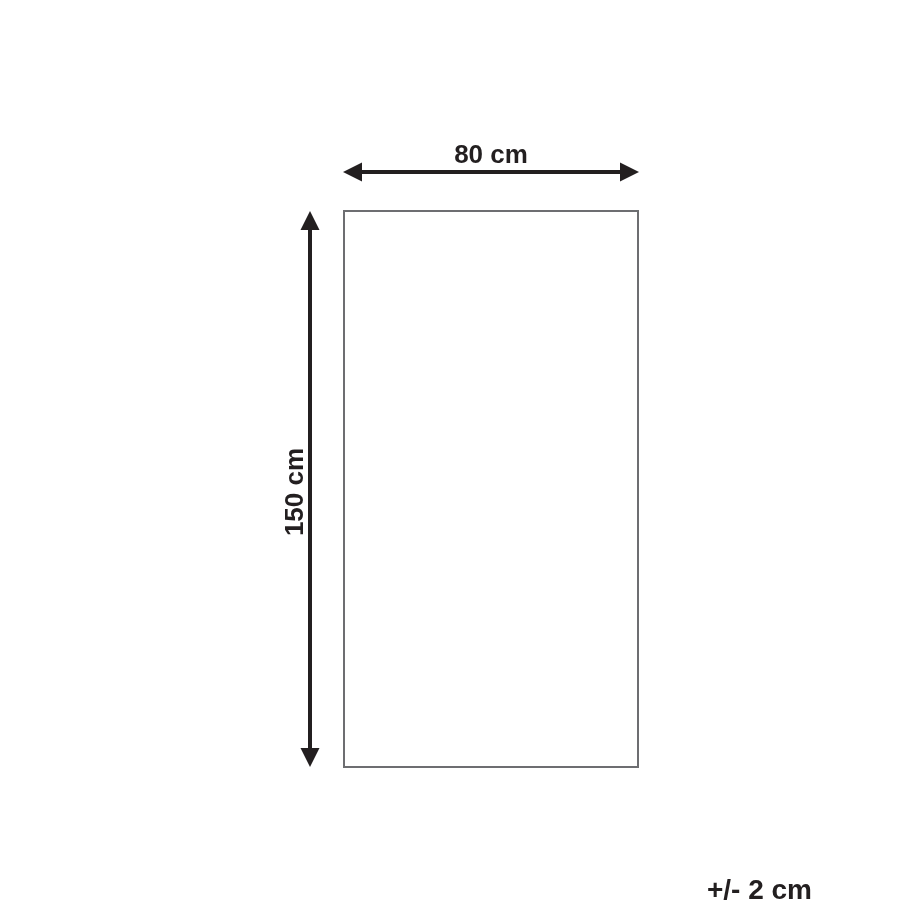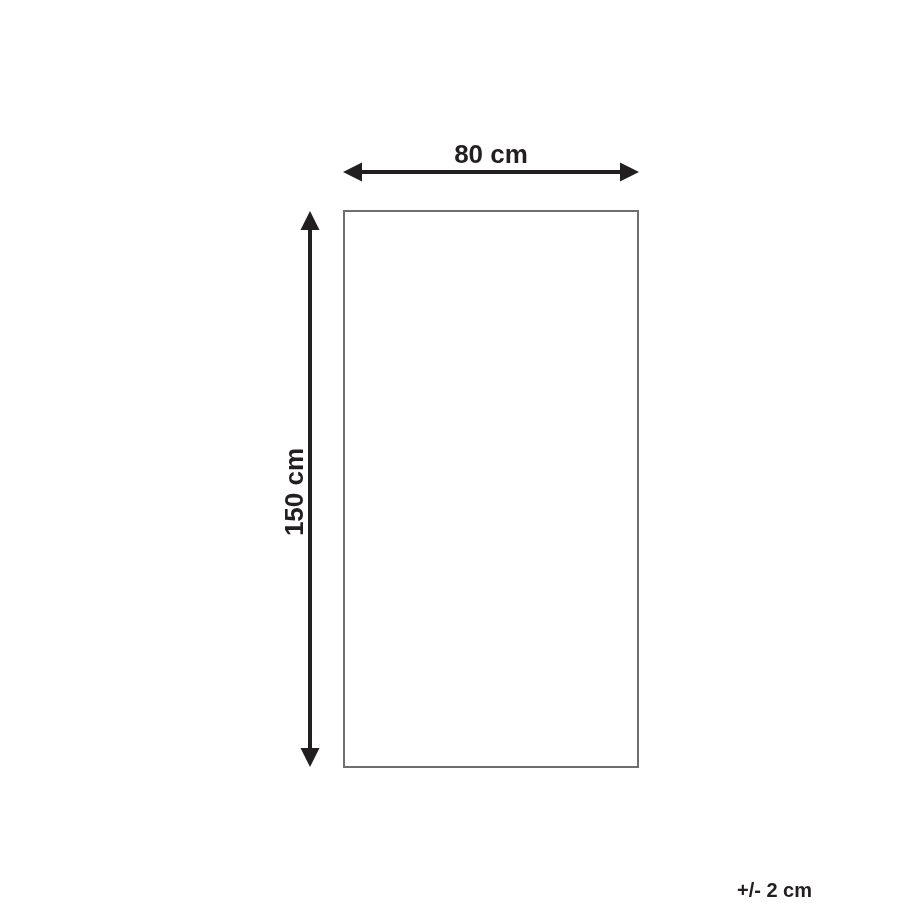--- a/index.html
+++ b/index.html
@@ -47,21 +47,21 @@
     left: 234px;
     top: 478px;
     width: 120px;
     height: 28px;
     text-align: center;
     transform: rotate(-90deg);
   }
   .tolerance-label {
     right: 108px;
     top: 876px;
-    font-size: 20px;
+    font-size: 28px;
     text-align: right;
   }
   svg.arrow {
     position: absolute;
     overflow: visible;
   }
   .h-arrow {
     left: 340px;
     top: 158px;
   }

